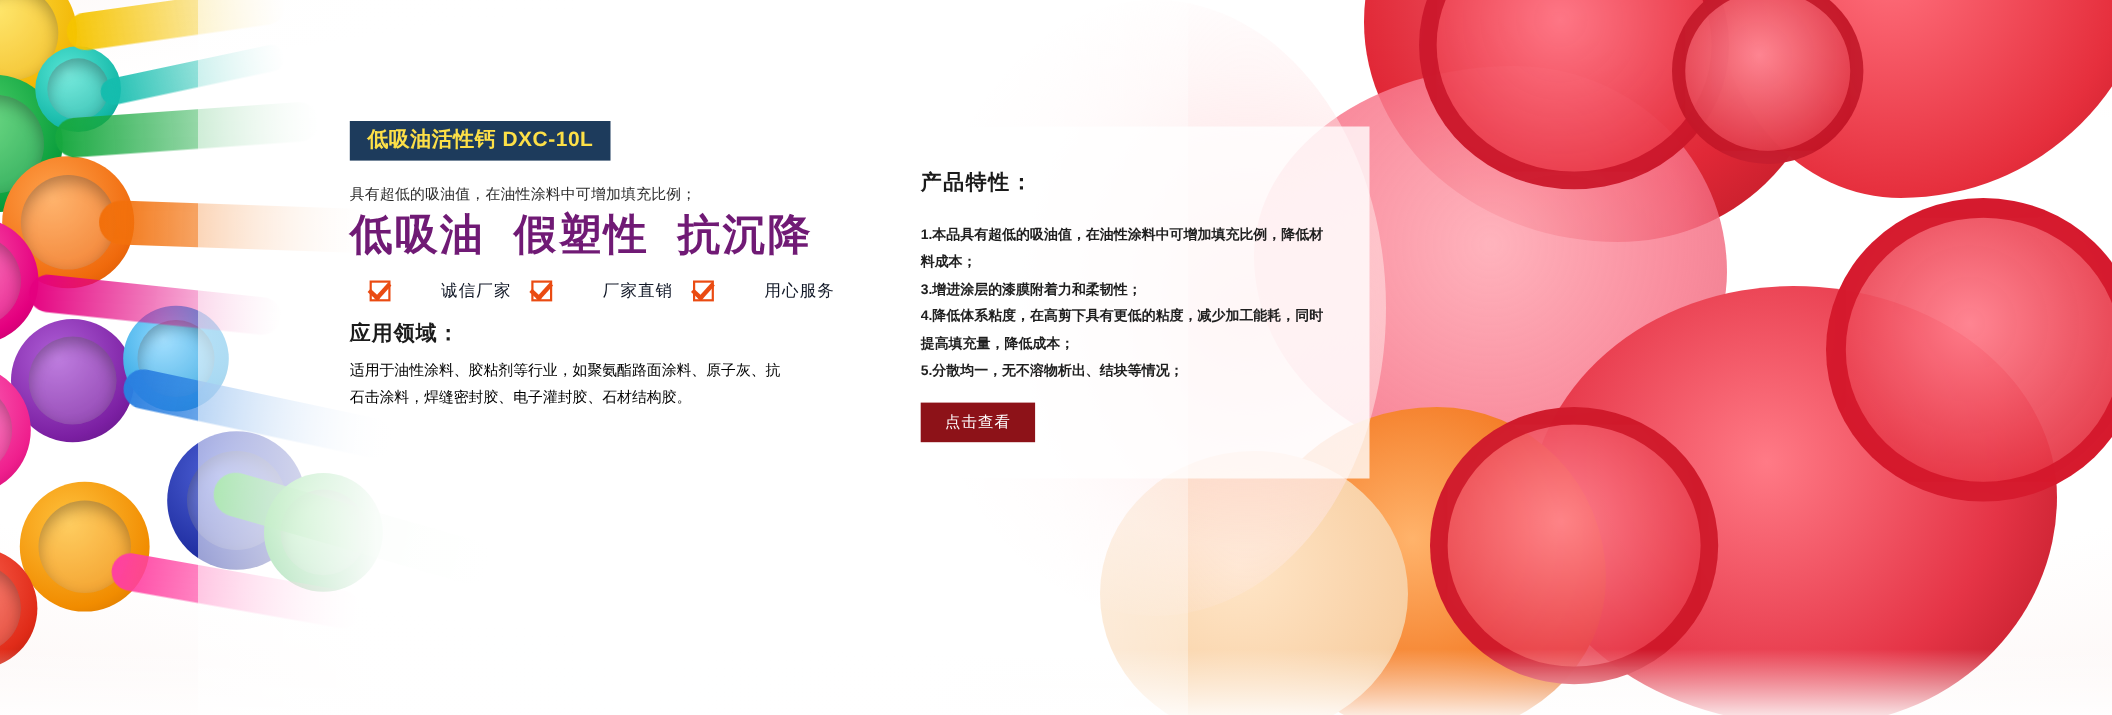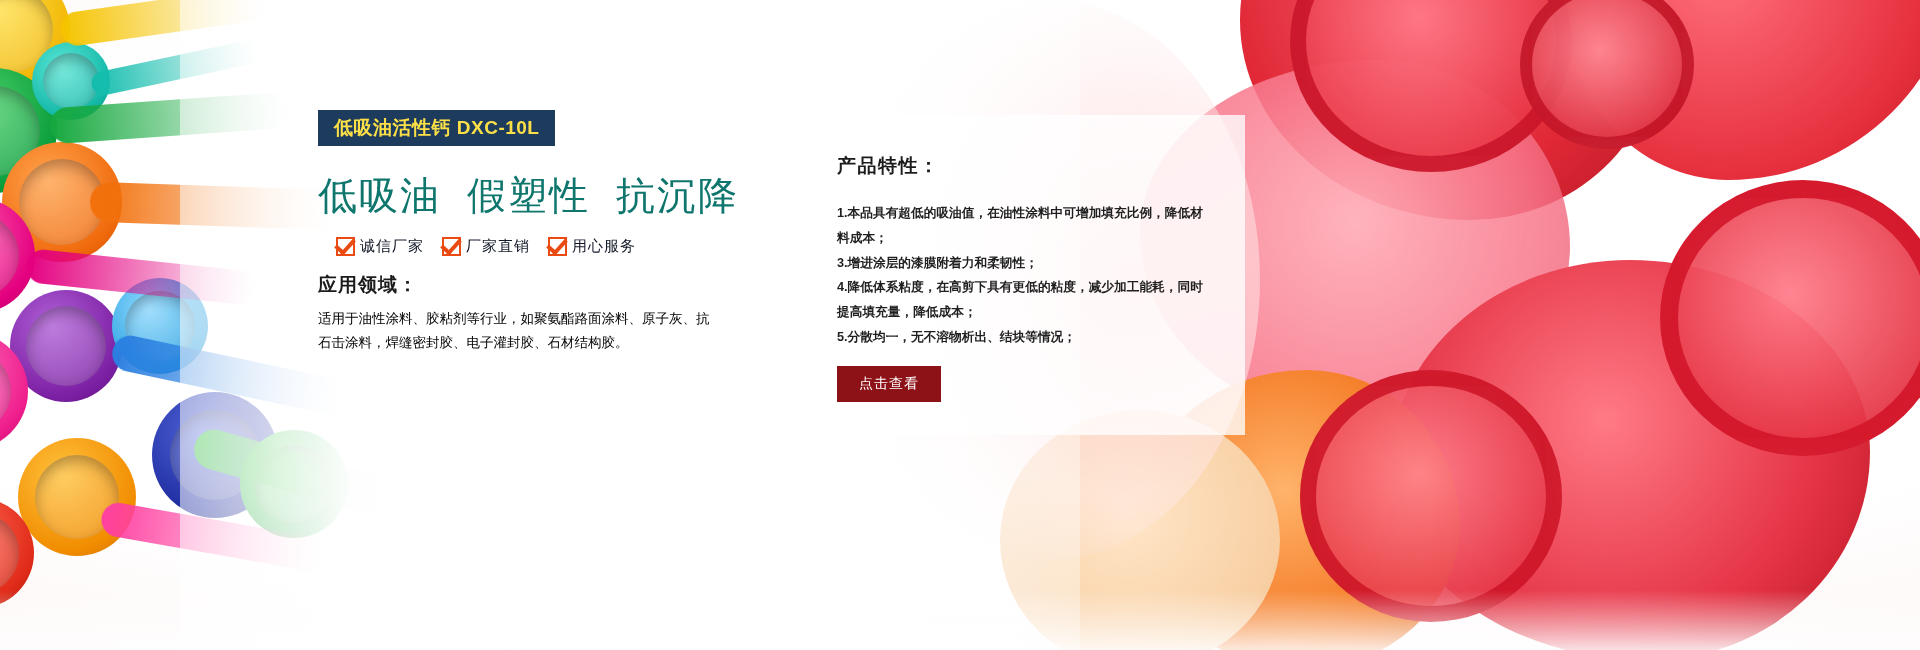--- a/index.html
+++ b/index.html
@@ -62,39 +62,39 @@
 
   .sub-line{
     margin-top:22px;
     font-size:13.5px;
     color:#2b2b2b;
     letter-spacing:.2px;
     white-space:nowrap;
   }
 
   .headline{
-    margin-top:30px;
+    margin-top:8px;
     font-family:"DejaVu Serif","Liberation Serif",serif;
     font-size:39px;
-    font-weight:normal;
-    color:#0f766e;
+    font-weight:bold;
+    color:#701a75;
     letter-spacing:2px;
     white-space:nowrap;
     line-height:1;
   }
   .headline span{margin-right:26px;}
   .headline span:last-child{margin-right:0;}
 
   .feature-row{
     margin-top:22px;
     display:flex;align-items:center;
     padding-left:18px;
     white-space:nowrap;
   }
-  .feature{display:flex;align-items:center;margin-right:18px;}
+  .feature{display:flex;align-items:center;margin-right:18px;gap:41px;}
   .feature:last-child{margin-right:16px;}
   .chk{
     width:15px;height:15px;
     border:2px solid #ea4b12;
     position:relative;
     margin-right:5px;
     flex:0 0 auto;
   }
   .chk::after{
     content:"";
@@ -217,20 +217,21 @@
     </div>
 
     <div class="veil"></div>
     <div class="veil-bottom"></div>
   </div>
 
   <div class="content-left">
 
     <div class="title-badge">低吸油活性钙 DXC-10L</div>
 
+    <div class="sub-line">具有超低的吸油值，在油性涂料中可增加填充比例；</div>
 
     <div class="headline">
       <span>低吸油</span><span>假塑性</span><span>抗沉降</span>
     </div>
 
     <div class="feature-row">
       <div class="feature">
         <span class="chk"></span>
         <span class="feature-label">诚信厂家</span>
       </div>

